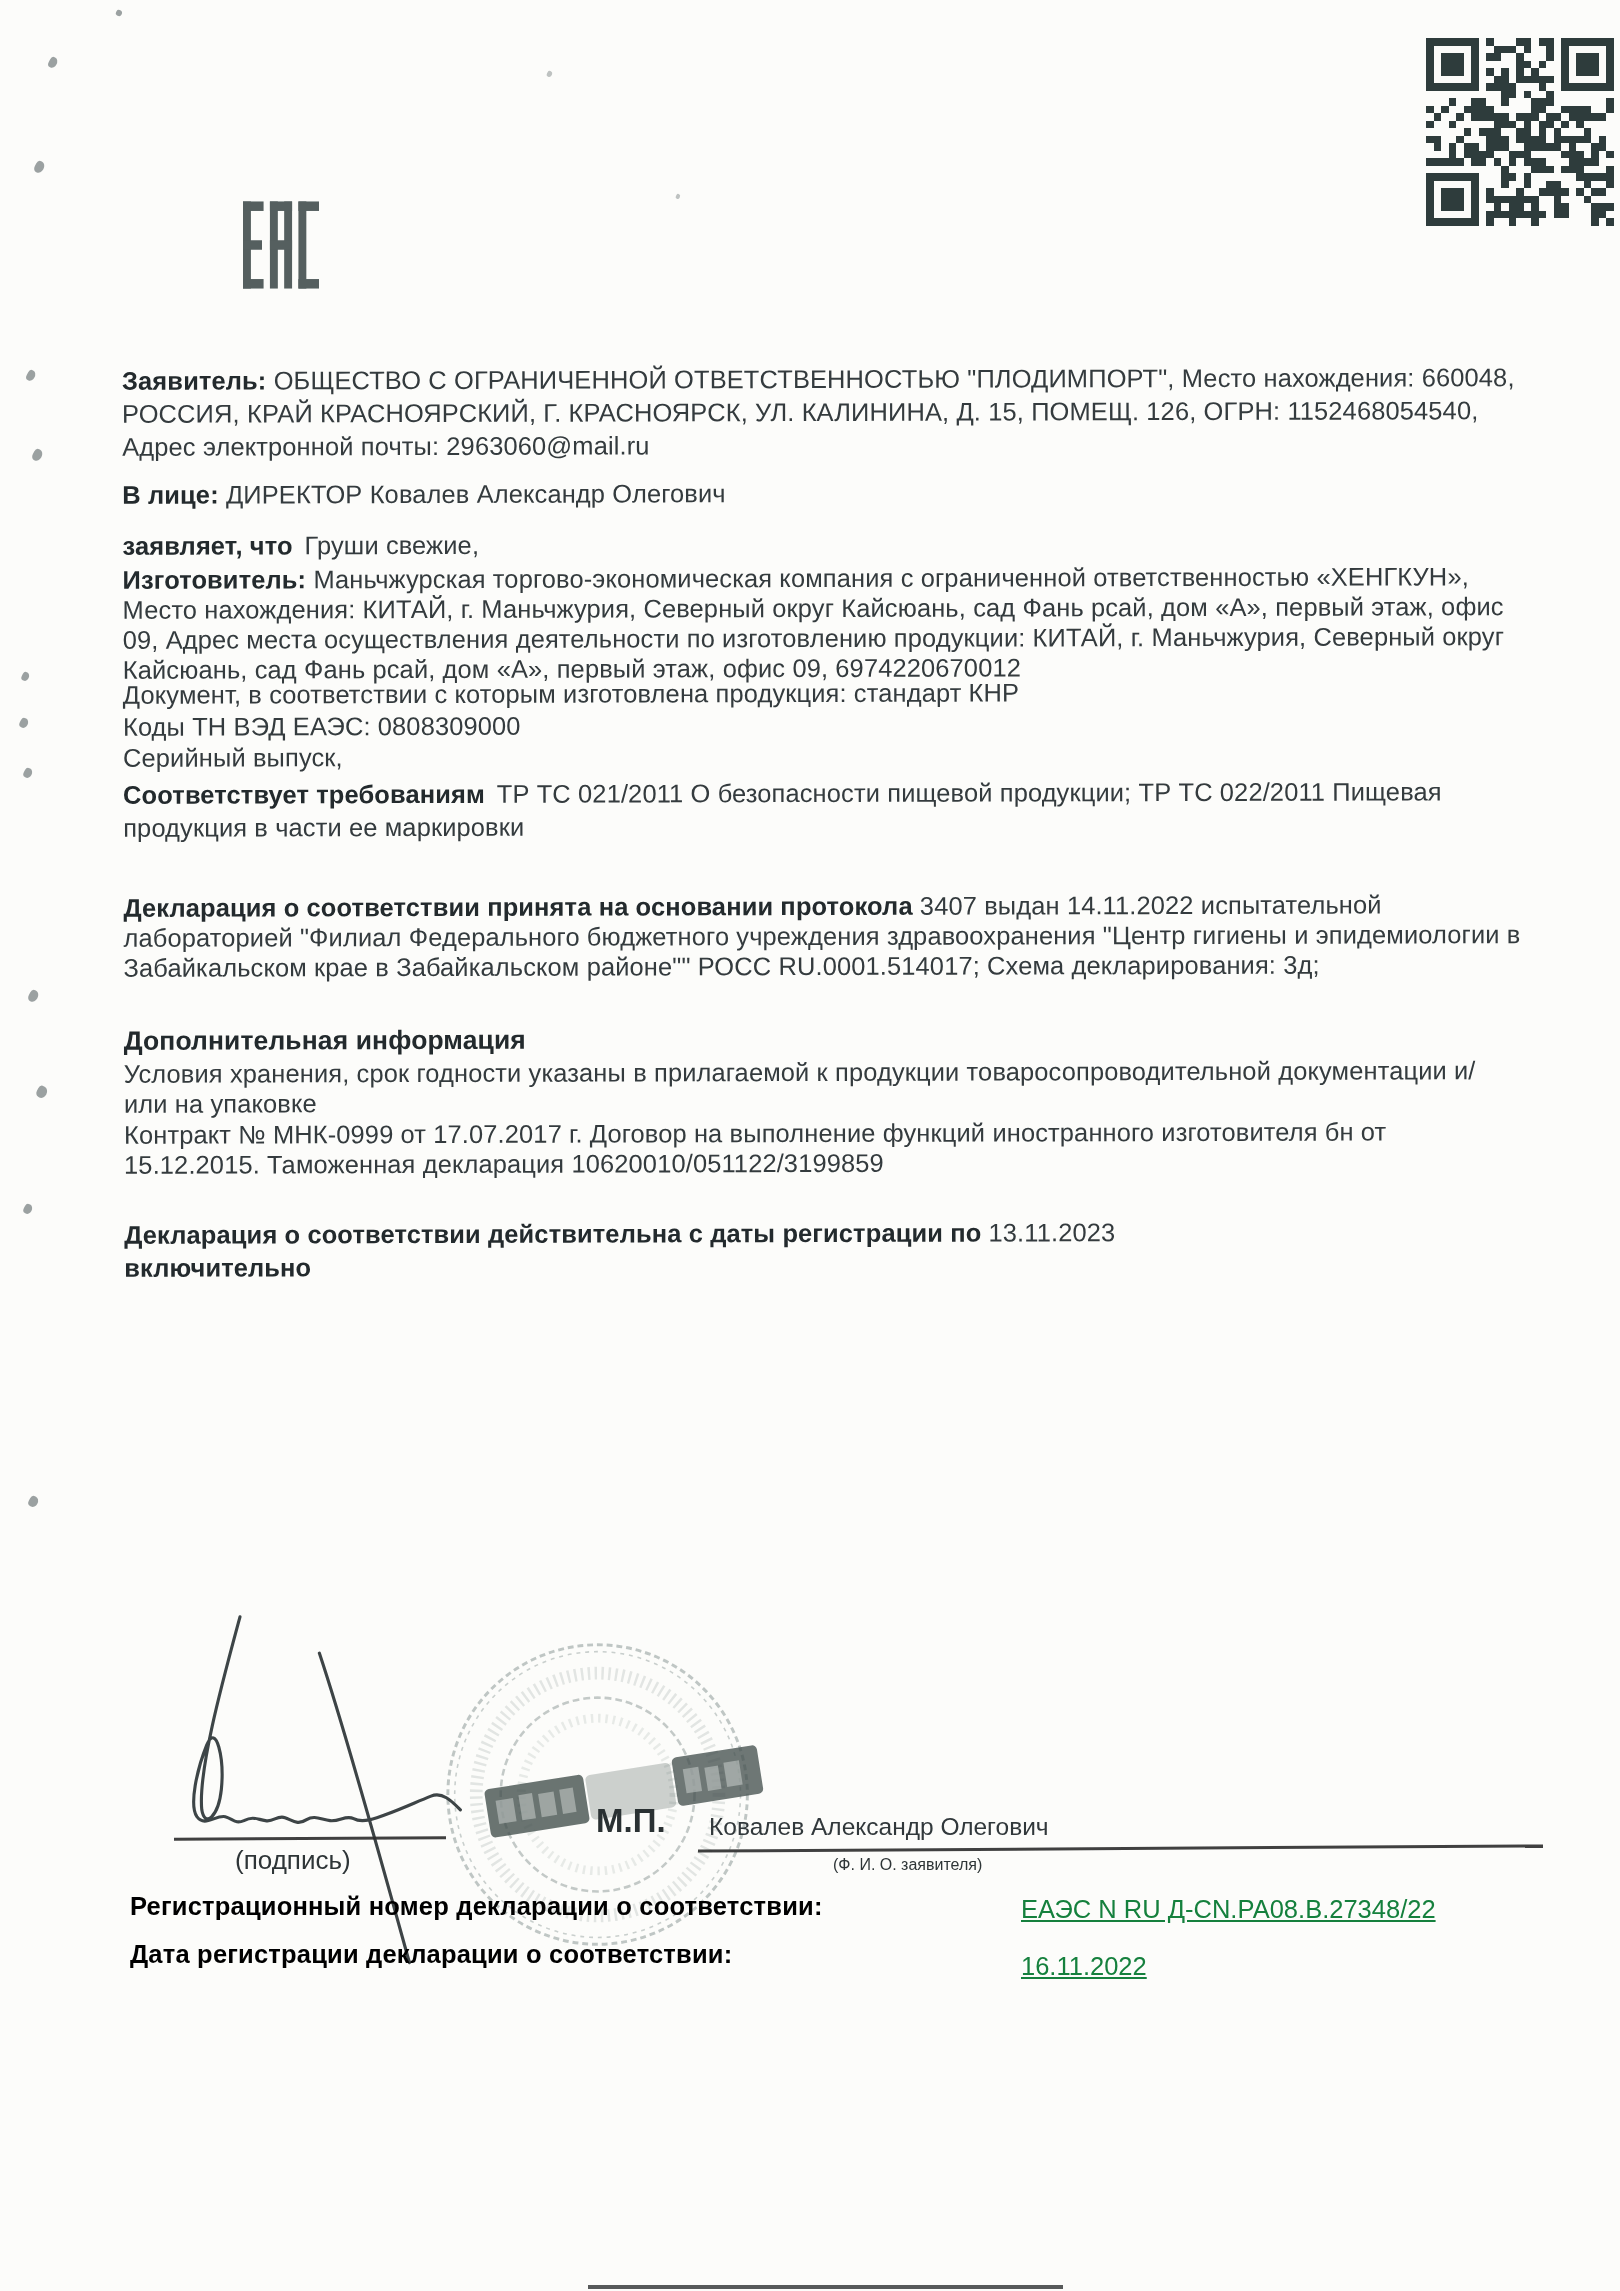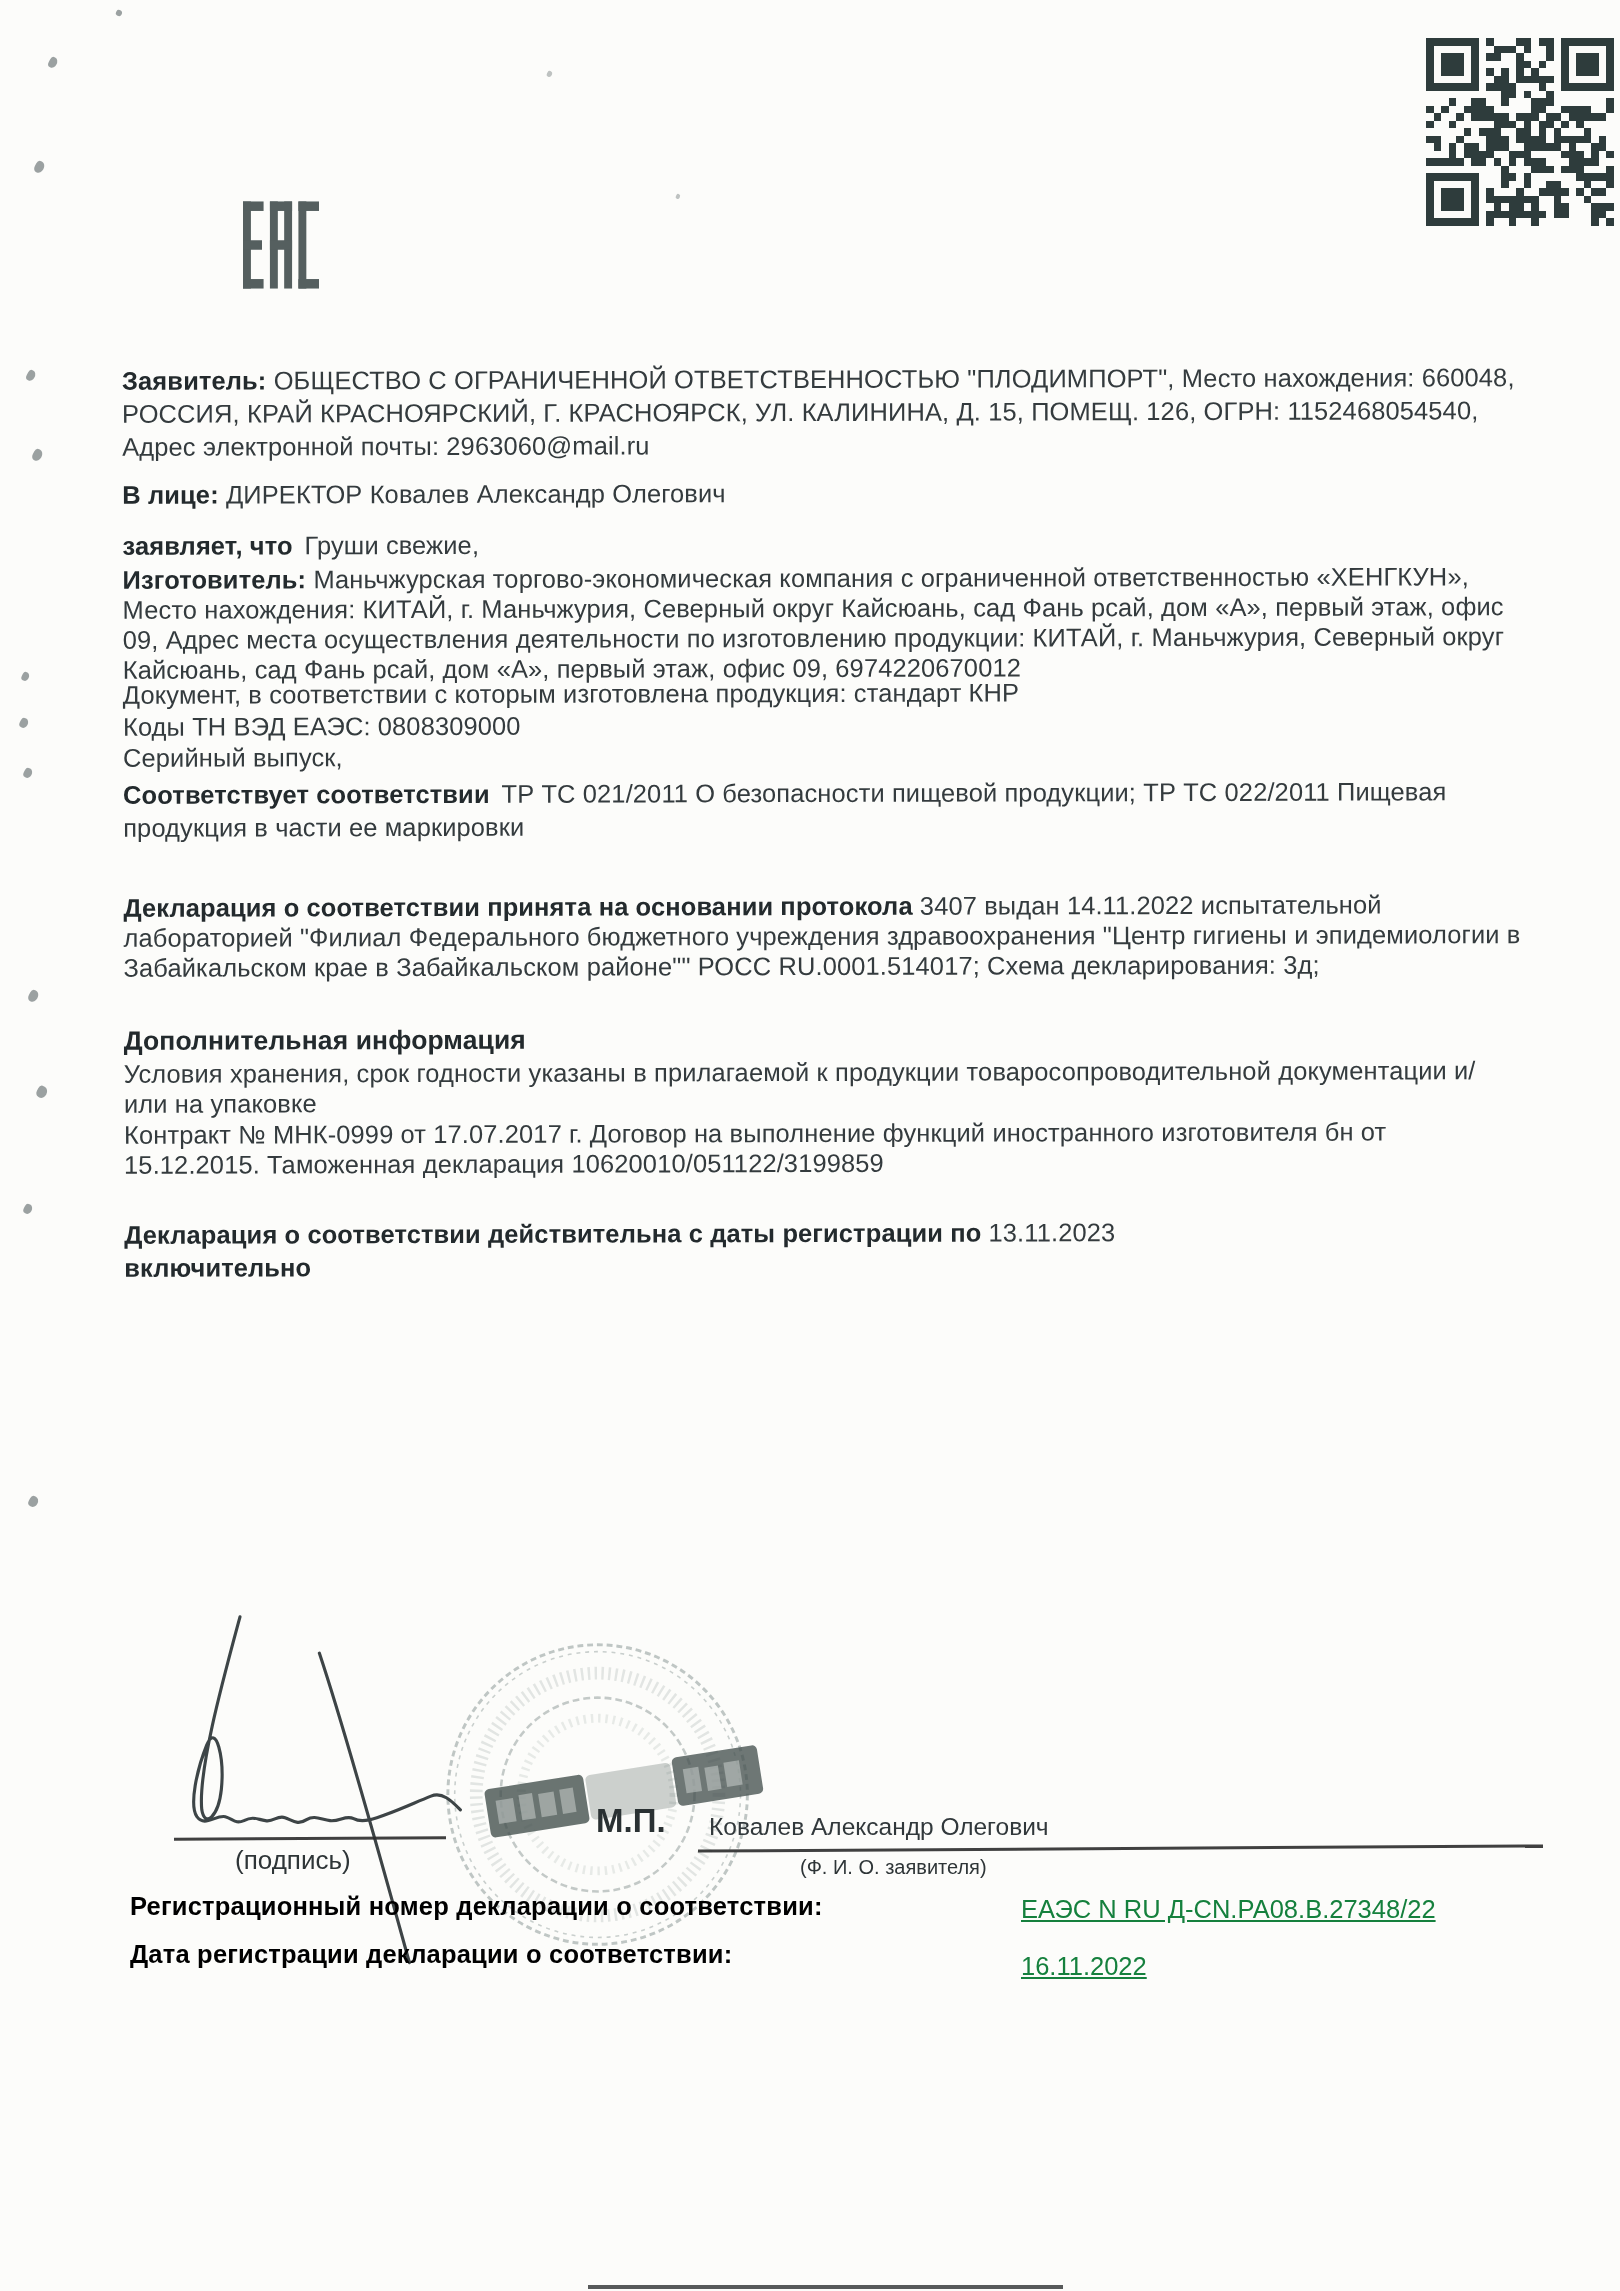--- a/index.html
+++ b/index.html
@@ -37,21 +37,21 @@
   
   .stamp{position:absolute; left:441px; top:1635px; width:323px; height:323px;}
   .signature{position:absolute; left:137px; top:1563px; width:588px; height:431px;}
   .sig-line{position:absolute; left:174px; top:1837px; width:272px; height:2.9px;
             background:#2b2b2b; opacity:.9; transform:rotate(-0.3deg);}
   .fio-line{position:absolute; left:698px; top:1847px; width:845px; height:2.9px;
             background:#2b2b2b; opacity:.9; transform:rotate(-0.35deg);}
   .mp{position:absolute; left:596px; top:1802px; font-size:33px; font-weight:700; color:#2a3133; z-index:5;}
   .sign-caption{position:absolute; left:235px; top:1845px; font-size:26px; color:#2e3537;text-align:right;}
   .fio-name{position:absolute; left:709px; top:1813px; font-size:24.5px; color:#31383b; z-index:5;}
-  .fio-caption{position:absolute; left:800px; top:1856px; font-size:20px; color:#2e3537;}
+  .fio-caption{position:absolute; left:833px; top:1856px; font-size:16px; color:#2e3537;}
   .reg-label{position:absolute; left:130px; font-size:25.5px; font-weight:700; color:#000000; letter-spacing:0.2px;}
   .reg-value{position:absolute; left:1021px; font-size:25.5px; color:#15803d;text-decoration:underline;}
   .rl-1{top:1892px;} .rv-1{top:1895px;}
   .rl-2{top:1940px;} .rv-2{top:1952px;}
   
   .speck{position:absolute; background:#4b5557; opacity:.55;
          border-radius:42% 58% 55% 45%; transform:rotate(28deg);}
   .bottom-mark{position:absolute; left:588px; top:2285px; width:475px; height:3.9px;
                background:#3a3d3d; opacity:.85;}
 </style>
@@ -318,21 +318,21 @@
     <p class="para p-declares"><b>заявляет, что</b><span class="gap-sm">Груши свежие,</span></p>
 
     <p class="para p-manufacturer tight"><b>Изготовитель:</b><span> Маньчжурская торгово-экономическая компания с ограниченной ответственностью «ХЕНГКУН», Место нахождения: КИТАЙ, г. Маньчжурия, Северный округ Кайсюань, сад Фань рсай, дом «А», первый этаж, офис 09, Адрес места осуществления деятельности по изготовлению продукции: КИТАЙ, г. Маньчжурия, Северный округ Кайсюань, сад Фань рсай, дом «А», первый этаж, офис 09, 6974220670012</span></p>
 
     <p class="para p-document tight">Документ, в соответствии с которым изготовлена продукция: стандарт КНР</p>
 
     <p class="para p-tnved tight">Коды ТН ВЭД ЕАЭС: 0808309000</p>
 
     <p class="para p-serial tight">Серийный выпуск,</p>
 
-    <p class="para p-conforms"><b>Соответствует соответствии</b><span class="gap-sm">ТР ТС 021/2011 О безопасности пищевой продукции; ТР ТС 022/2011 Пищевая продукция в части ее маркировки</span></p>
+    <p class="para p-conforms"><b>Соответствует требованиям</b><span class="gap-sm">ТР ТС 021/2011 О безопасности пищевой продукции; ТР ТС 022/2011 Пищевая продукция в части ее маркировки</span></p>
 
     <p class="para p-basis tight"><b>Декларация о соответствии принята на основании протокола</b><span> 3407 выдан 14.11.2022 испытательной лабораторией "Филиал Федерального бюджетного учреждения здравоохранения "Центр гигиены и эпидемиологии в Забайкальском крае в Забайкальском районе"" РОСС RU.0001.514017; Схема декларирования: 3д;</span></p>
 
     <p class="para p-addheading"><b>Дополнительная информация</b></p>
 
     <p class="para p-addline1 tight">Условия хранения, срок годности указаны в прилагаемой к продукции товаросопроводительной документации и/ или на упаковке</p>
 
     <p class="para p-addline2 tight">Контракт № МНК-0999 от 17.07.2017 г. Договор на выполнение функций иностранного изготовителя бн от 15.12.2015. Таможенная декларация 10620010/051122/3199859</p>
 
     <p class="para p-validity"><b>Декларация о соответствии действительна с даты регистрации по </b><span>13.11.2023</span><br><b>включительно</b></p>

